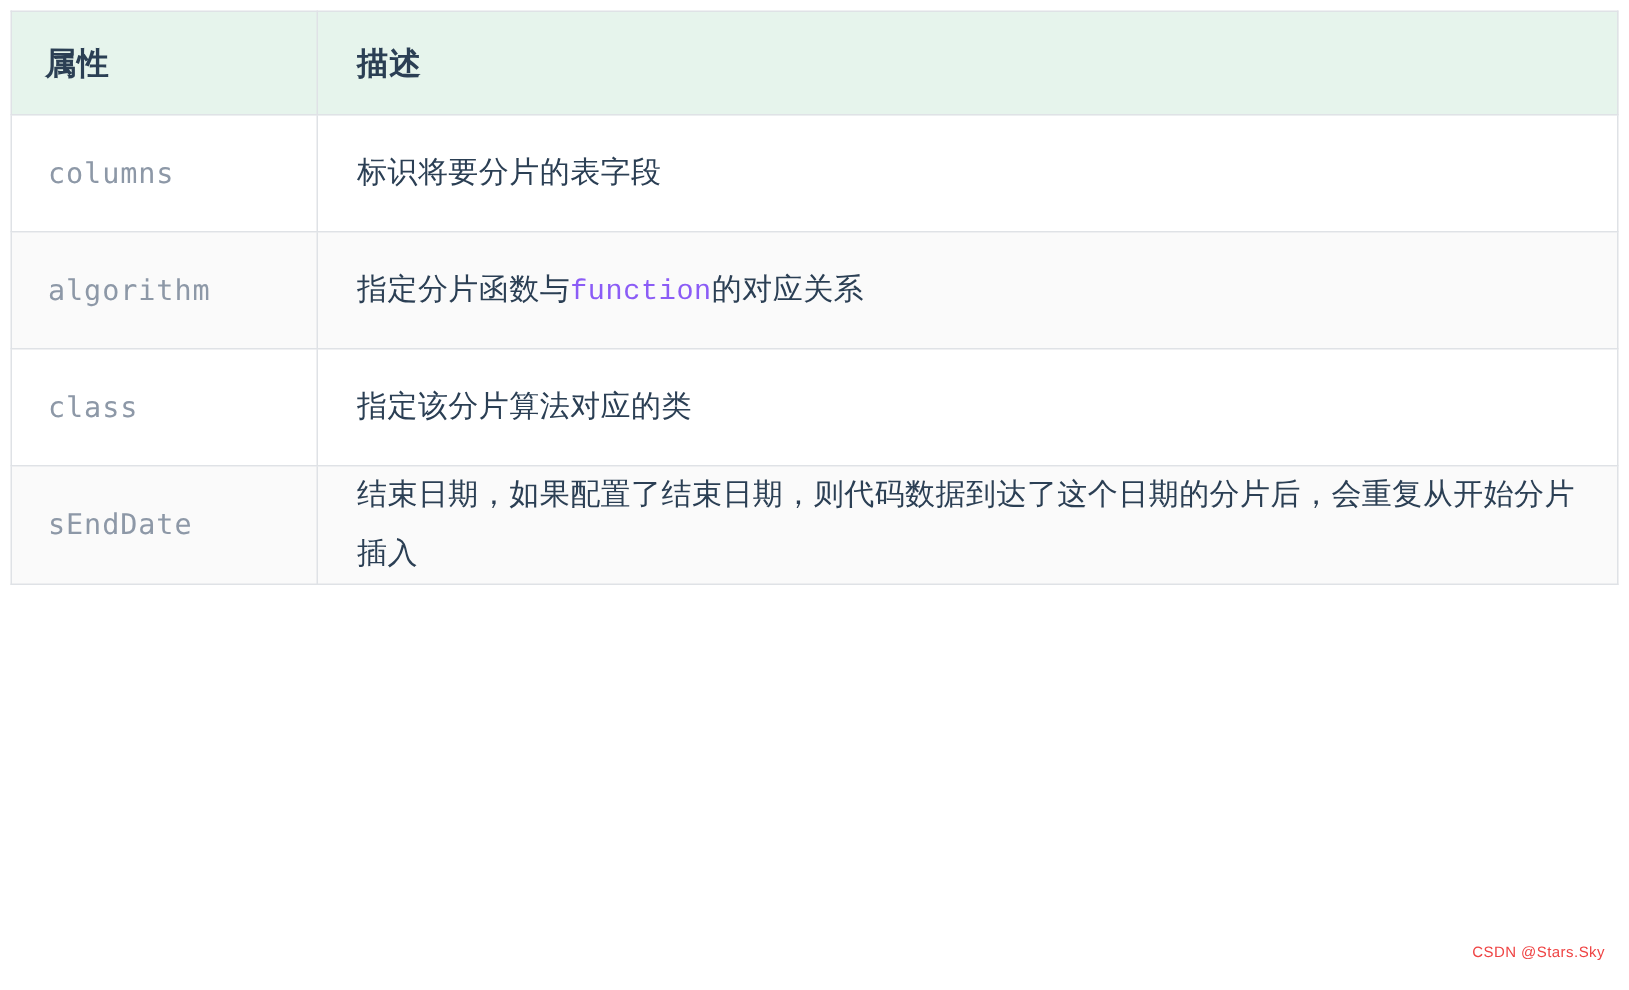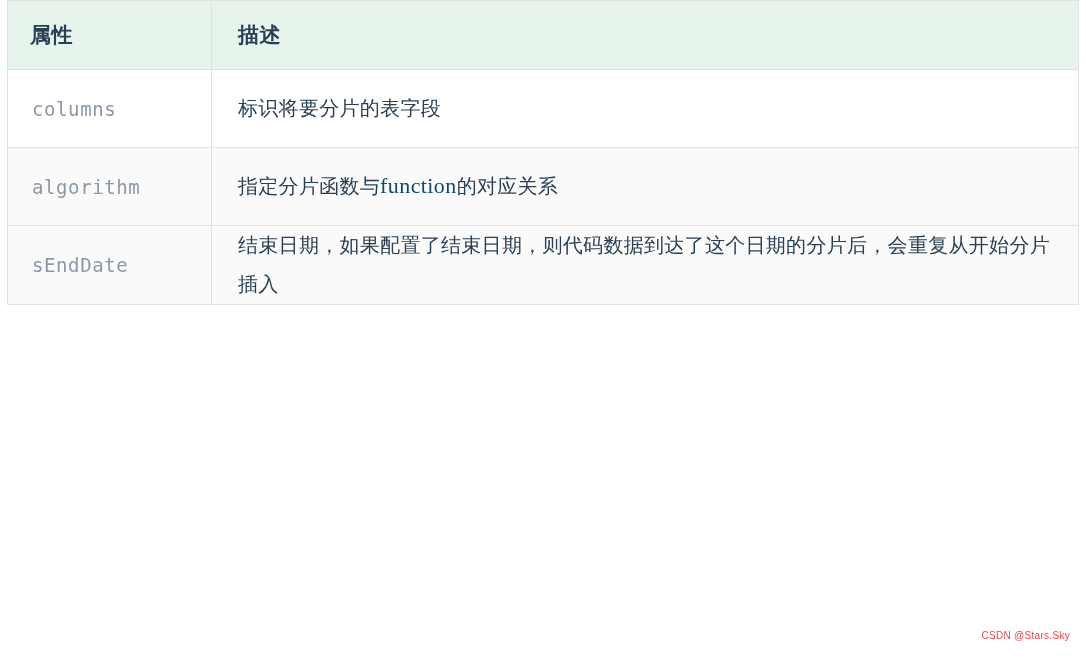--- a/index.html
+++ b/index.html
@@ -13,21 +13,21 @@
     background: #ffffff;
     font-family: "Liberation Sans", "DejaVu Sans", sans-serif;
     overflow: hidden;
   }
   .page {
     position: relative;
     width: 1086px;
     height: 660px;
     background: #ffffff;
     box-sizing: border-box;
-    padding: 0 8px 8px 7px;
+    padding: 7px 8px 8px 7px;
   }
   table.attr-table {
     width: 1071px;
     border-collapse: collapse;
     table-layout: fixed;
     border: 1px solid #dfe2e6;
     background: #ffffff;
   }
   col.col-attr { width: 204px; }
   col.col-desc { width: 867px; }
@@ -70,23 +70,23 @@
     padding: 0 14px 0 26px;
     font-size: 20px;
     color: #2b3f54;
     line-height: 1.95;
     letter-spacing: 0.3px;
   }
   tr.tall td {
     height: 125px;
   }
   td.cell-desc .code {
-    font-family: Liberation Serif, serif;
-    font-size: 22px;
-    color: #0c4a6e;
+    font-family: Liberation Mono, monospace;
+    font-size: 19px;
+    color: #8b5cf6;
     letter-spacing: 0.4px;
   }
   td.cell-desc .code.spaced {
     margin: 0 6px;
   }
   .watermark {
     position: absolute;
     right: 16px;
     bottom: 19px;
     font-size: 10px;
@@ -118,20 +118,24 @@
       <tr>
         <td class="cell-attr">columns</td>
         <td class="cell-desc"><span>标识将要分片的表字段</span></td>
       </tr>
 
       <tr class="alt">
         <td class="cell-attr">algorithm</td>
         <td class="cell-desc"><span>指定分片函数与</span><span class="code">function</span><span>的对应关系</span></td>
       </tr>
 
+      <tr>
+        <td class="cell-attr">class</td>
+        <td class="cell-desc"><span>指定该分片算法对应的类</span></td>
+      </tr>
 
 
 
       <tr class="alt tall">
         <td class="cell-attr">sEndDate</td>
         <td class="cell-desc"><span>结束日期，如果配置了结束日期，则代码数据到达了这个日期的分片后，会重复从开始分片插入</span></td>
       </tr>
 
 
     </tbody>

